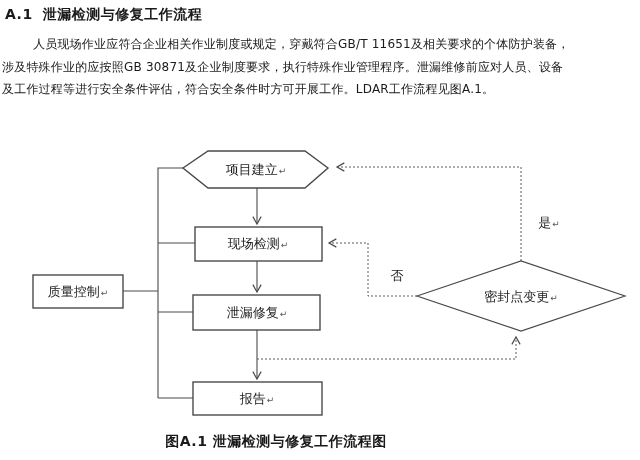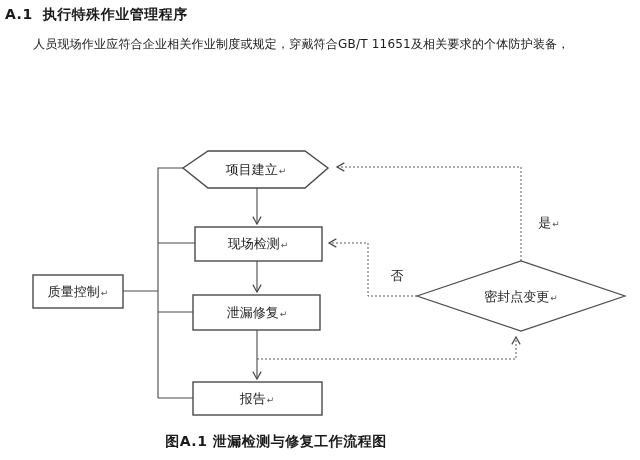--- a/index.html
+++ b/index.html
@@ -29,25 +29,27 @@
   .caption{
     position:absolute;left:0;top:433px;width:524px;padding-left:28px;
     box-sizing:border-box;text-align:center;
     font-size:14px;font-weight:bold;letter-spacing:.5px;white-space:nowrap;
   }
 </style>
 </head>
 <body>
 
 <div class="heading">
-  <span class="num">A.1</span><span>执行特殊作业管理程序</span>
+  <span class="num">A.1</span><span>泄漏检测与修复工作流程</span>
 </div>
 
 <div class="para">
   <div class="line first">人员现场作业应符合企业相关作业制度或规定，穿戴符合GB/T 11651及相关要求的个体防护装备，</div>
+  <div class="line">涉及特殊作业的应按照GB 30871及企业制度要求，执行特殊作业管理程序。泄漏维修前应对人员、设备</div>
+  <div class="line">及工作过程等进行安全条件评估，符合安全条件时方可开展工作。LDAR工作流程见图A.1。</div>
 </div>
 
 <div class="chart">
   <svg class="wires" width="640" height="460" viewBox="0 0 640 460">
     <defs>
       <marker id="arr" viewBox="0 0 12 12" refX="10" refY="6" markerWidth="11" markerHeight="11" markerUnits="userSpaceOnUse" orient="auto-start-reverse">
         <path d="M2,1.5 L10,6 L2,10.5" fill="none" stroke="#4a4a4a" stroke-width="1.3"></path>
       </marker>
     </defs>
 

